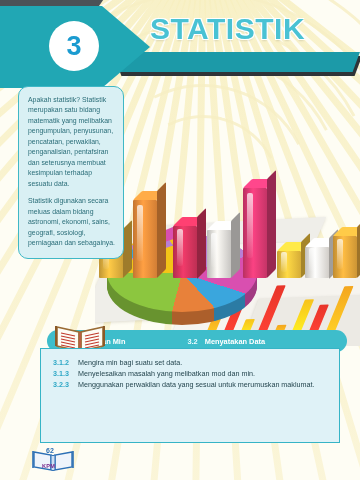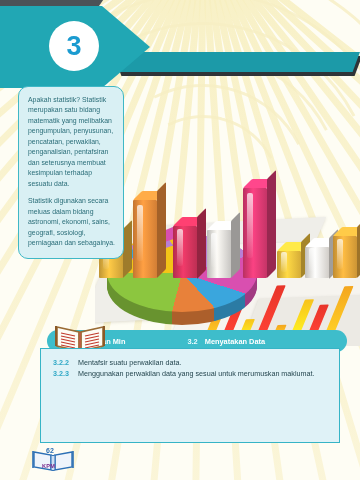--- a/index.html
+++ b/index.html
@@ -238,20 +238,21 @@
         <div class="top" style="background: rgb(255, 203, 72);"></div>
         <div class="side" style="background: rgb(158, 115, 41);"></div>
       </div>
     </div>
 
   <div class="shadow-tri"></div>
   <div class="title-bar-shadow"></div>
   <div class="title-bar"></div>
   <div class="badge-shape"></div>
   <div class="badge-circle">3</div>
+  <div class="title">STATISTIK</div>
 
   <div class="infobox" id="infobox">
       <p>Apakah statistik? Statistik merupakan satu bidang matematik yang melibatkan pengumpulan, penyusunan, pencatatan, perwakilan, penganalisian, pentafsiran dan seterusnya membuat kesimpulan terhadap sesuatu data.</p>
       <p>Statistik digunakan secara meluas dalam bidang astronomi, ekonomi, sains, geografi, sosiologi, perniagaan dan sebagainya.</p>
     </div>
 
   <div class="topicbar" id="topicbar">
       <span class="no">3.1</span>
       <span class="nm">Mod dan Min</span>
       <span class="gap"></span>
@@ -275,22 +276,26 @@
           <path d="M33 27 L47 24"></path>
           <path d="M33 30 L47 27"></path>
         </g>
         <path d="M4 8 L4 28" stroke="#8a5a28" stroke-width="2"></path>
         <path d="M52 8 L52 28" stroke="#8a5a28" stroke-width="2"></path>
       </svg></div>
 
   <div class="objpanel">
     <div id="objlist">
         <div class="objrow">
-          <span class="code">3.2.2</span>
-          <span class="txt">Mentafsir suatu perwakilan data.</span>
+          <span class="code">3.1.2</span>
+          <span class="txt">Mengira min bagi suatu set data.</span>
+        </div>
+        <div class="objrow">
+          <span class="code">3.1.3</span>
+          <span class="txt">Menyelesaikan masalah yang melibatkan mod dan min.</span>
         </div>
         <div class="objrow">
           <span class="code">3.2.3</span>
           <span class="txt">Menggunakan perwakilan data yang sesuai untuk merumuskan maklumat.</span>
         </div>
       </div>
   </div>
 
   <div class="footer">
     <svg width="46" height="30" viewBox="0 0 46 30">

